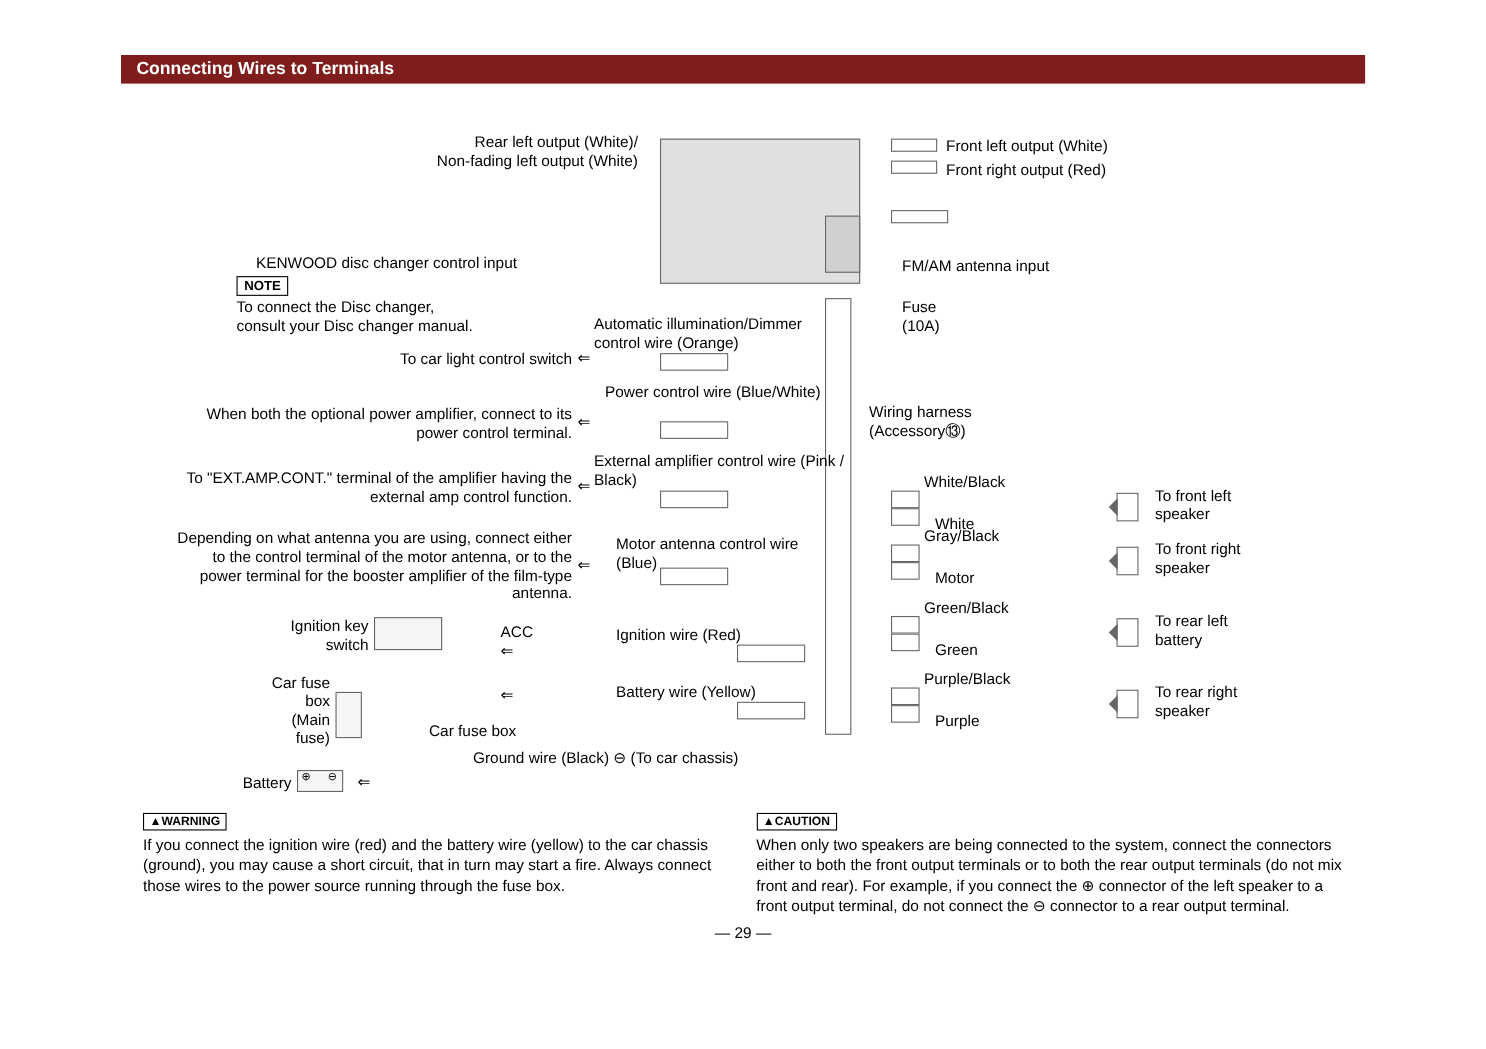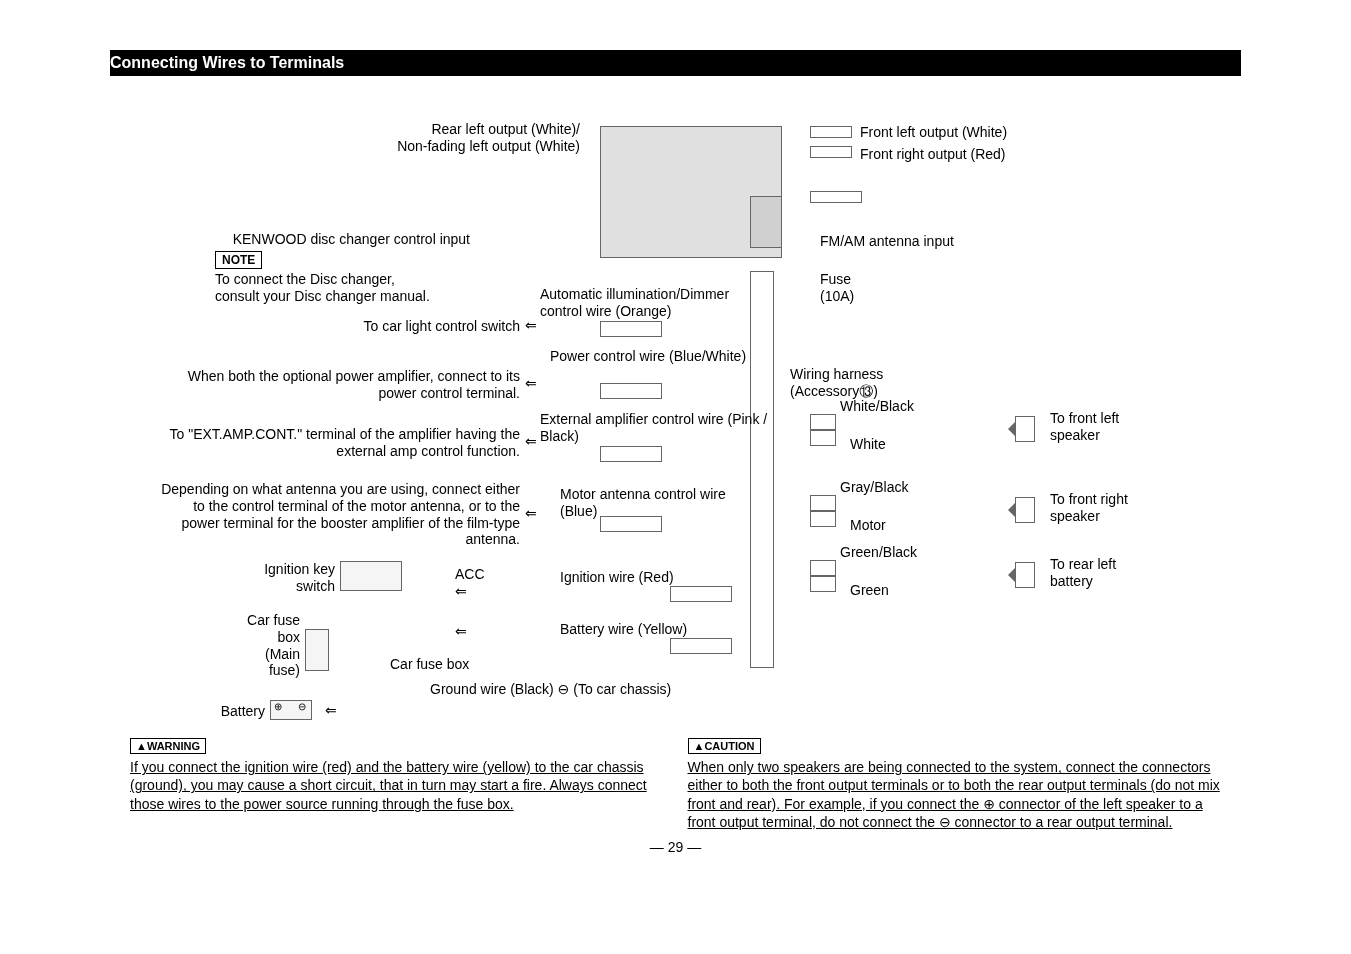--- a/index.html
+++ b/index.html
@@ -7,24 +7,24 @@
     padding: 50px 110px;
     font-family: Arial, Helvetica, sans-serif;
     font-size: 14px;
     color: #000;
     background: #fff;
     width: 1351px;
     height: 954px;
     box-sizing: border-box;
   }
   .section-header {
-    background: #000000;
+    background: #7f1d1d;
     color: #fff;
     font-weight: bold;
-    padding: 4px 0;
+    padding: 4px 14px;
     font-size: 16px;
     margin-bottom: 10px;
   }
   .diagram-area {
     position: relative;
     height: 640px;
     margin: 0 20px;
   }
   .label {
     position: absolute;
@@ -87,21 +87,20 @@
     height: 0;
     border-top: 8px solid transparent;
     border-bottom: 8px solid transparent;
     border-right: 8px solid #666;
   }
   .warning-caution {
     display: flex;
     gap: 24px;
     margin-top: 10px;
     padding: 0 20px;
-    text-decoration: underline;
   }
   .wc-col {
     flex: 1;
     font-size: 14px;
     line-height: 1.3;
   }
   .wc-box {
     border: 1px solid #000;
     display: inline-block;
     padding: 0 5px;
@@ -198,21 +197,21 @@
   <div class="arrow-l" style="left:325px; top:537px;">⇐</div>
 
   <div class="label" style="left:300px; top:595px;">Ground wire (Black) ⊖ (To car chassis)</div>
 
   <div class="label right-align" style="left:85px; top:617px; width:50px;">Battery</div>
   <div class="unit-box" style="left:140px; top:614px; width:40px; height:18px;"></div>
   <div class="label" style="left:144px; top:615px; font-size:10px;">⊕</div>
   <div class="label" style="left:168px; top:615px; font-size:10px;">⊖</div>
   <div class="arrow-l" style="left:195px; top:616px;">⇐</div>
 
-  <div class="speaker-group" style="top:314px;">
+  <div class="speaker-group" style="top:346px;">
     <div class="label" style="left:40px; top:-2px;">White/Black</div>
     <div class="speaker-conn" style="left:10px; top:14px;"></div>
     <div class="label" style="left:50px; top:36px;text-align:center;">White</div>
     <div class="speaker-conn" style="left:10px; top:30px;"></div>
     <div class="speaker-icon" style="left:215px; top:16px;"></div>
     <div class="label" style="left:250px; top:10px; width:100px;">To front left speaker</div>
   </div>
 
   <div class="speaker-group" style="top:395px;">
     <div class="label" style="left:40px; top:-2px;">Gray/Black</div>
@@ -225,20 +224,28 @@
 
   <div class="speaker-group" style="top:460px;">
     <div class="label" style="left:40px; top:-2px;">Green/Black</div>
     <div class="speaker-conn" style="left:10px; top:14px;"></div>
     <div class="label" style="left:50px; top:36px;">Green</div>
     <div class="speaker-conn" style="left:10px; top:30px;"></div>
     <div class="speaker-icon" style="left:215px; top:16px;"></div>
     <div class="label" style="left:250px; top:10px; width:100px;">To rear left battery</div>
   </div>
 
+  <div class="speaker-group" style="top:525px;">
+    <div class="label" style="left:40px; top:-2px;">Purple/Black</div>
+    <div class="speaker-conn" style="left:10px; top:14px;"></div>
+    <div class="label" style="left:50px; top:36px;">Purple</div>
+    <div class="speaker-conn" style="left:10px; top:30px;"></div>
+    <div class="speaker-icon" style="left:215px; top:16px;"></div>
+    <div class="label" style="left:250px; top:10px; width:100px;">To rear right speaker</div>
+  </div>
 
 </div>
 
 <div class="warning-caution">
   <div class="wc-col">
     <div class="wc-box">▲WARNING</div>
     <div>If you connect the ignition wire (red) and the battery wire (yellow) to the car chassis (ground), you may cause a short circuit, that in turn may start a fire. Always connect those wires to the power source running through the fuse box.</div>
   </div>
   <div class="wc-col">
     <div class="wc-box">▲CAUTION</div>

